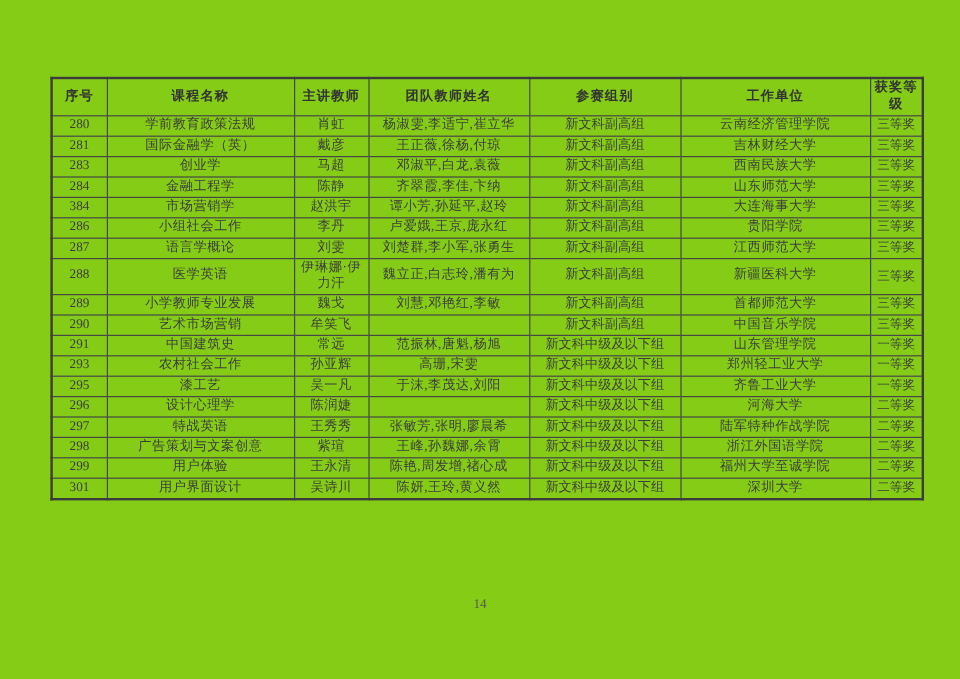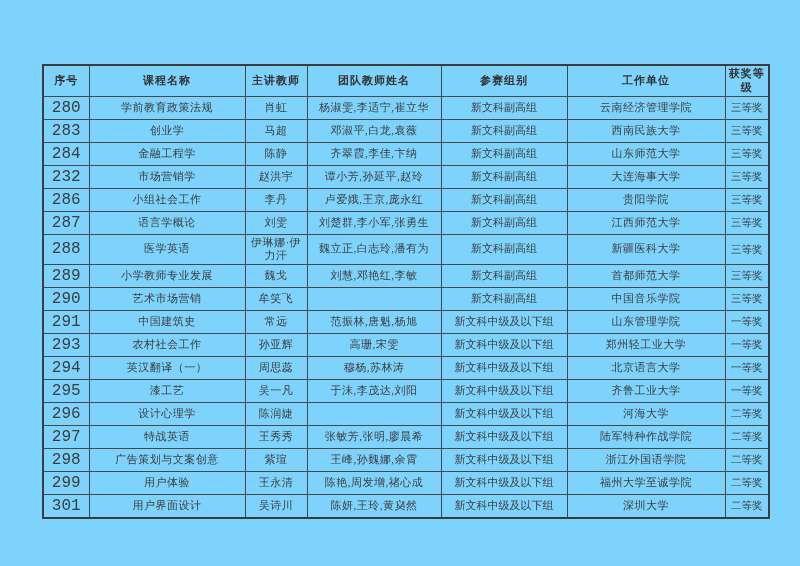--- a/index.html
+++ b/index.html
@@ -1,21 +1,21 @@
 <!DOCTYPE html>
 <html><head>
 <meta charset="utf-8">
 <style>
   * { box-sizing: border-box; }
   html, body { margin: 0; padding: 0; background: #ffffff; }
   .page {
     position: relative;
     width: 800px;
     height: 566px;
-    background: #7dd3fc;
+    background: #84cc16;
     font-family: "Liberation Serif", "DejaVu Serif", serif;
     overflow: hidden;
   }
   .sheet {
     position: absolute;
     left: 42px;
     top: 64px;
     width: 726px;
     filter: blur(0.3px);
   }
@@ -43,23 +43,23 @@
     overflow: hidden;
   }
   table.results th {
     font-weight: bold;
     height: 21px;
     letter-spacing: 1px;
     color: #333333;
   }
   table.results tr { height: 17px; }
   table.results td.num {
-    font-family: Liberation Mono, monospace;
+    font-family: Liberation Serif, serif;
     letter-spacing: 0px;
-    font-size: 16px;
+    font-size: 11px;
     margin-left: 31px;
   }
   table.results td.award { letter-spacing: 0px; font-size: 10.5px; margin-left: 33px; }
   table.results td.group { letter-spacing: 0px; }
   table.results { border: 2px solid #3c3c3c; }
   .pageno {
     position: absolute;
     left: 0;
     top: 498px;
     width: 800px;
@@ -99,39 +99,48 @@
           <tr>
             <td class="num">280</td>
             <td class="course">学前教育政策法规</td>
             <td class="lead">肖虹</td>
             <td class="team">杨淑雯,李适宁,崔立华</td>
             <td class="group">新文科副高组</td>
             <td class="unit">云南经济管理学院</td>
             <td class="award">三等奖</td>
           </tr>
           <tr>
+            <td class="num">281</td>
+            <td class="course">国际金融学（英）</td>
+            <td class="lead">戴彦</td>
+            <td class="team">王正薇,徐杨,付琼</td>
+            <td class="group">新文科副高组</td>
+            <td class="unit">吉林财经大学</td>
+            <td class="award">三等奖</td>
+          </tr>
+          <tr>
             <td class="num">283</td>
             <td class="course">创业学</td>
             <td class="lead">马超</td>
             <td class="team">邓淑平,白龙,袁薇</td>
             <td class="group">新文科副高组</td>
             <td class="unit">西南民族大学</td>
             <td class="award">三等奖</td>
           </tr>
           <tr>
             <td class="num">284</td>
             <td class="course">金融工程学</td>
             <td class="lead">陈静</td>
             <td class="team">齐翠霞,李佳,卞纳</td>
             <td class="group">新文科副高组</td>
             <td class="unit">山东师范大学</td>
             <td class="award">三等奖</td>
           </tr>
           <tr>
-            <td class="num">232</td>
+            <td class="num">384</td>
             <td class="course">市场营销学</td>
             <td class="lead">赵洪宇</td>
             <td class="team">谭小芳,孙延平,赵玲</td>
             <td class="group">新文科副高组</td>
             <td class="unit">大连海事大学</td>
             <td class="award">三等奖</td>
           </tr>
           <tr>
             <td class="num">286</td>
             <td class="course">小组社会工作</td>
@@ -186,29 +195,20 @@
             <td class="unit">山东管理学院</td>
             <td class="award">一等奖</td>
           </tr>
           <tr>
             <td class="num">293</td>
             <td class="course">农村社会工作</td>
             <td class="lead">孙亚辉</td>
             <td class="team">高珊,宋雯</td>
             <td class="group">新文科中级及以下组</td>
             <td class="unit">郑州轻工业大学</td>
-            <td class="award">一等奖</td>
-          </tr>
-          <tr>
-            <td class="num">294</td>
-            <td class="course">英汉翻译（一）</td>
-            <td class="lead">周思蕊</td>
-            <td class="team">穆杨,苏林涛</td>
-            <td class="group">新文科中级及以下组</td>
-            <td class="unit">北京语言大学</td>
             <td class="award">一等奖</td>
           </tr>
           <tr>
             <td class="num">295</td>
             <td class="course">漆工艺</td>
             <td class="lead">吴一凡</td>
             <td class="team">于沫,李茂达,刘阳</td>
             <td class="group">新文科中级及以下组</td>
             <td class="unit">齐鲁工业大学</td>
             <td class="award">一等奖</td>

